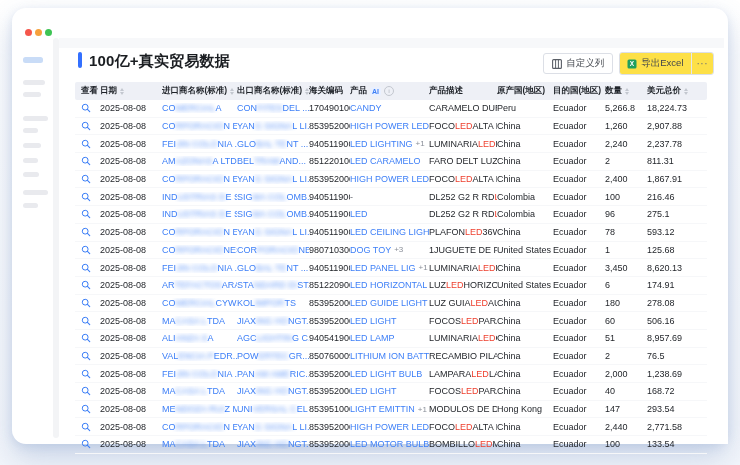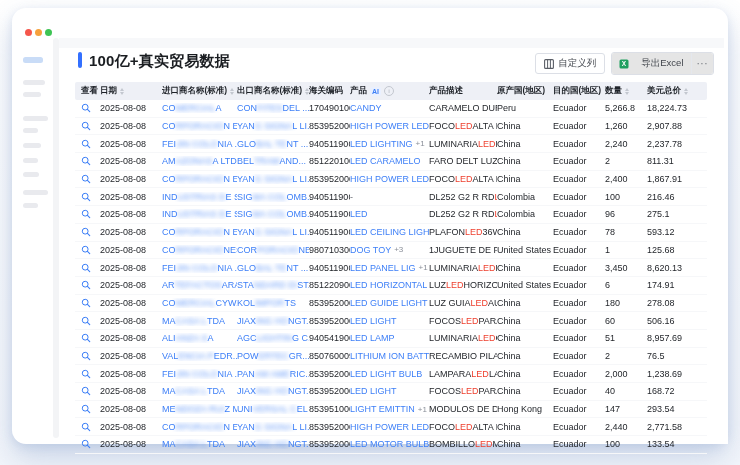--- a/index.html
+++ b/index.html
@@ -21,21 +21,21 @@
   
   .main{position:absolute;left:47px;top:40px;width:669px;height:396px;background:#fff;border-top-left-radius:8px;}
   .page-header{display:flex;align-items:flex-start;height:24px;margin:4px 14px 6px 19px;}
   .accent{width:4px;height:16px;border-radius:2px;background:var(--accent,#3370ff);flex:0 0 auto;}
   .page-title{font-size:15px;font-weight:bold;color:#1a1d21;margin:0 0 0 7px;letter-spacing:.2px;}
   .toolbar{margin-left:auto;display:flex;align-items:center;gap:6px;}
   .btn{display:inline-flex;align-items:center;gap:4px;height:21px;padding:0 8px;background:#fff;
        border:1px solid #dcdfe6;border-radius:3px;font-size:9.5px;color:#42464d;cursor:pointer;
        font-family:"Liberation Sans",sans-serif;white-space:nowrap;}
   .split{display:flex;align-items:stretch;border:1px solid #dcdfe6;border-radius:3px;overflow:hidden;height:21px;background:#fff;}
-  .split button{display:inline-flex;align-items:center;gap:12px;border:none;background:#e5e5e5;font-size:9.5px;
+  .split button{display:inline-flex;align-items:center;gap:4px;border:none;background:#fde047;font-size:9.5px;
        color:#42464d;padding:0 7px;cursor:pointer;font-family:"Liberation Sans",sans-serif;}
   .split .more{border-left:1px solid #e4e7ed;padding:0 5px;font-size:10px;letter-spacing:.5px;color:#6a6e76;}
   .btn.primary{background:var(--accent,#3370ff);border-color:var(--accent,#3370ff);color:#fff;font-weight:bold;}
   
   .table{margin-left:16px;width:632px;}
   .grid{display:grid;grid-template-columns:25px 62px 75px 72px 41px 79px 68px 56px 52px 42px 60px;align-items:center;}
   .thead{height:18px;background:#eef0f6;border-radius:2px;font-size:8.5px;font-weight:bold;color:#1f2329;}
   .th{display:flex;align-items:center;overflow:hidden;white-space:nowrap;}
   .tr{height:16.7px;border-bottom:1px solid #f6f7f9;font-size:9px;color:#24272c;}
   .cell{overflow:hidden;white-space:nowrap;display:flex;align-items:center;}

